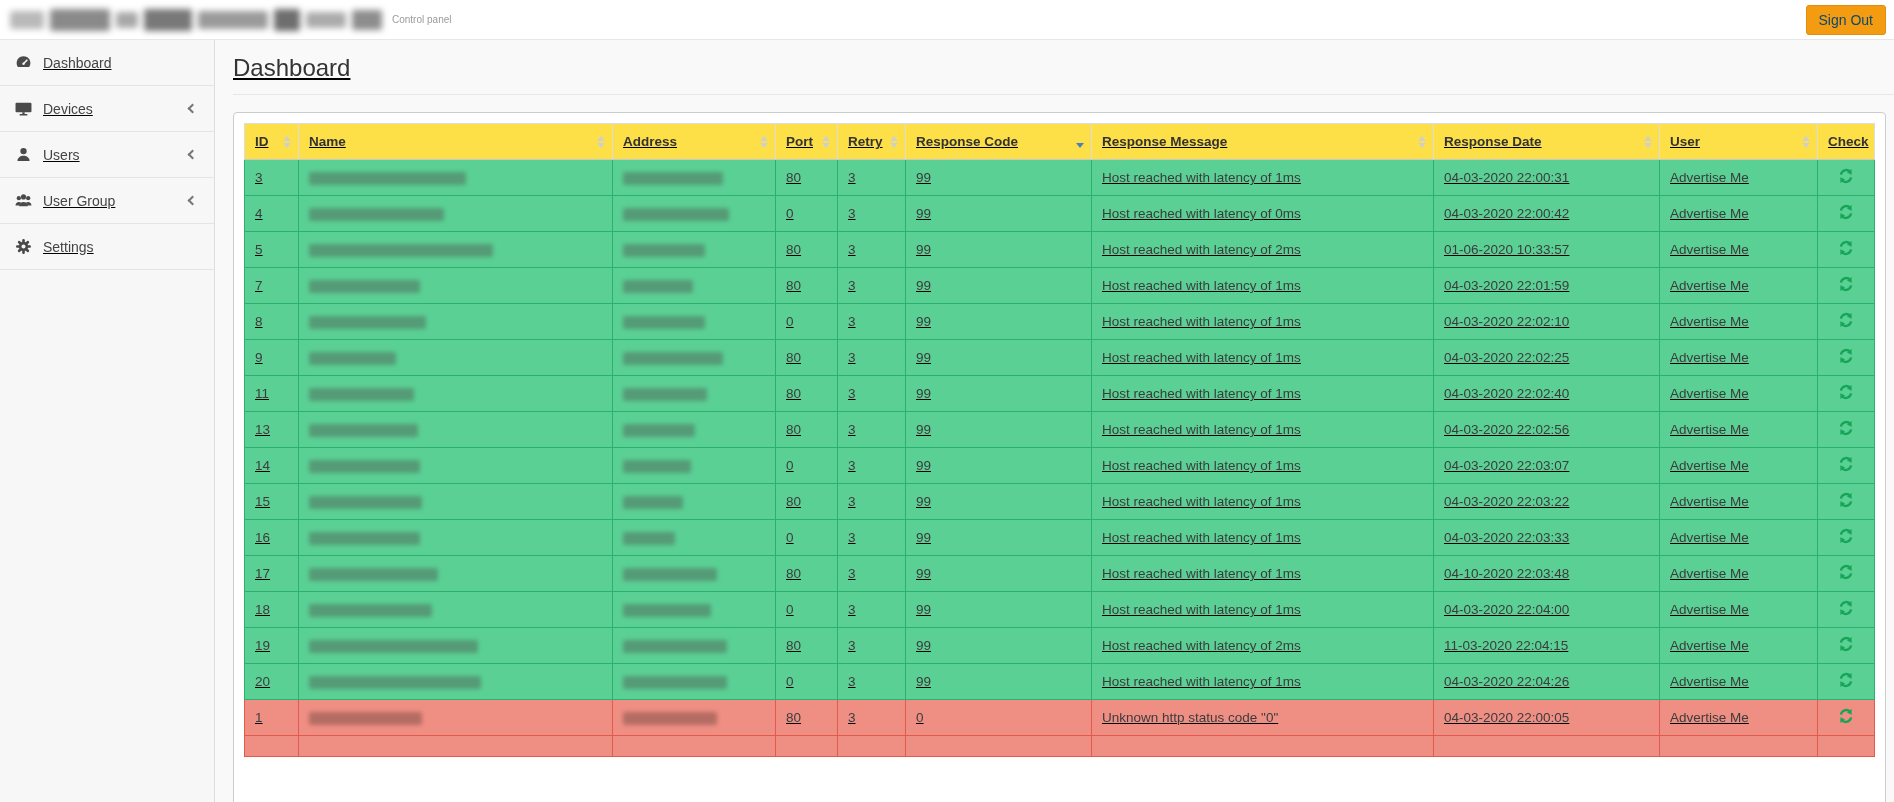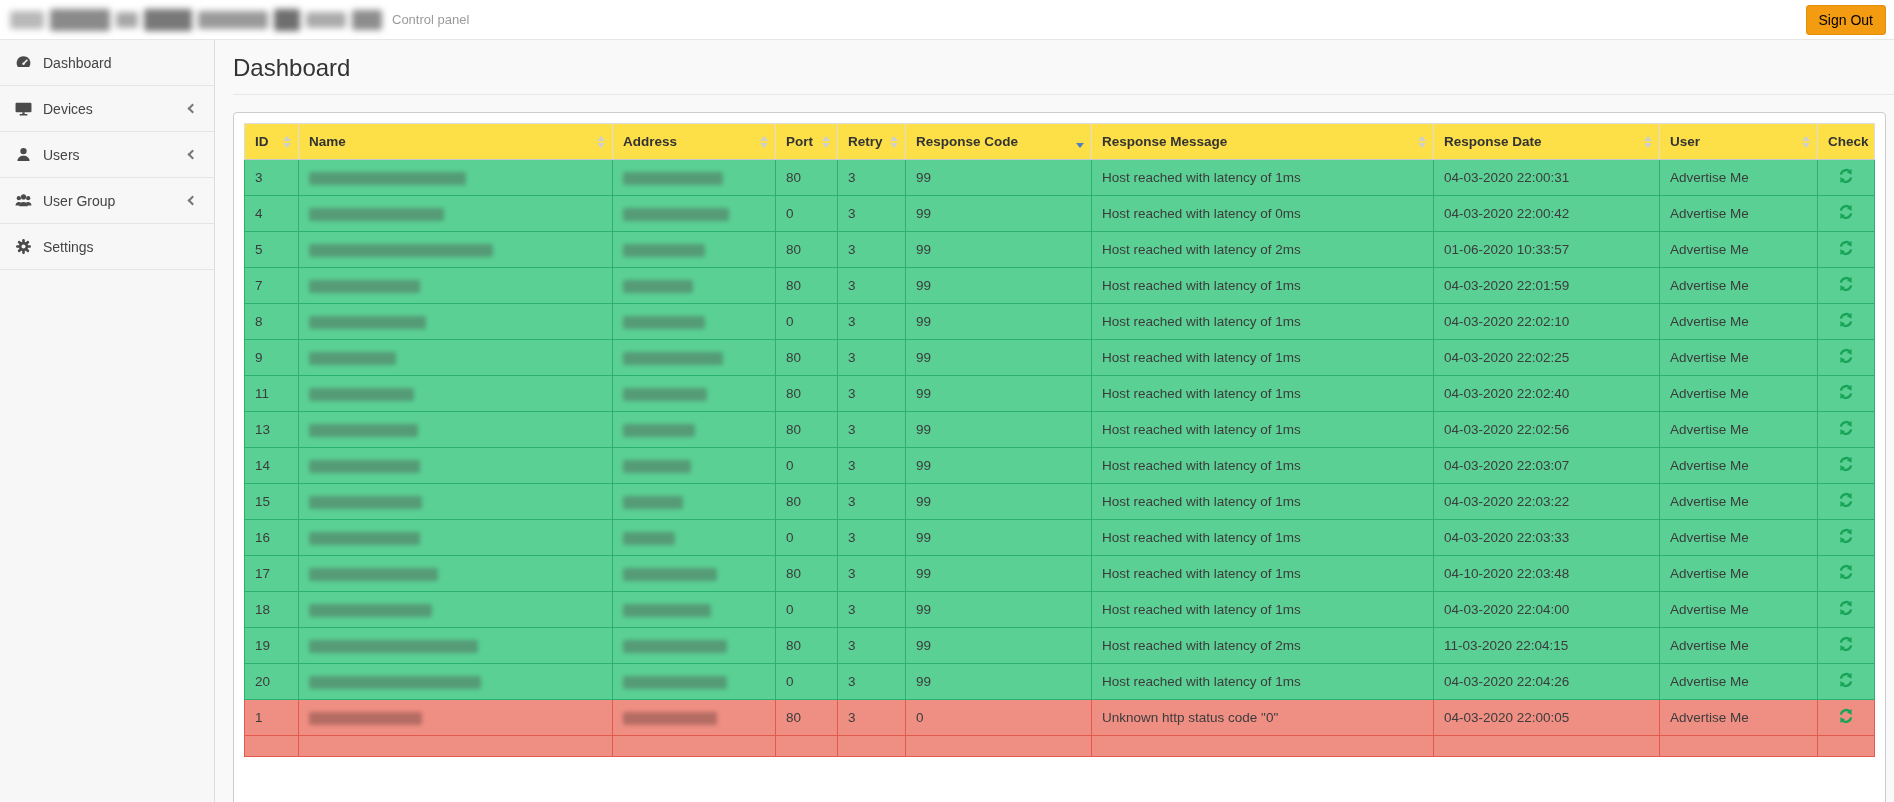--- a/index.html
+++ b/index.html
@@ -9,27 +9,27 @@
   
   .topbar { height:40px; background:#fff; border-bottom:1px solid #e7e7e7;
     display:flex; align-items:center; padding:0 8px 0 10px; position:relative; z-index:5;}
   .brand-blur { display:flex; align-items:center; gap:6px; width:372px; height:28px;
     overflow:hidden; filter:blur(3px); }
   .brand-blur span { display:inline-block; border-radius:2px; }
   .b1{width:34px;height:18px;background:#b9b9b9;} .b2{width:60px;height:22px;background:#8a8a8a;}
   .b3{width:22px;height:16px;background:#a8a8a8;} .b4{width:48px;height:22px;background:#787878;}
   .b5{width:70px;height:18px;background:#9a9a9a;} .b6{width:26px;height:22px;background:#6e6e6e;}
   .b7{width:40px;height:16px;background:#ababab;} .b8{width:30px;height:20px;background:#8d8d8d;}
-  .cp-label { color:#9b9b9b; font-size:13px; margin-left:10px; }
-  .signout { margin-left:auto; background:var(--accent,#f39c12); color:#000000; border:1px solid #e08e0b;
+  .cp-label { color:#9b9b9b; font-size:10px; margin-left:10px; }
+  .signout { margin-left:auto; background:var(--accent,#f39c12); color:#0c4a6e; border:1px solid #e08e0b;
     border-radius:3px; font-size:14px; padding:6px 12px; cursor:pointer;
     font-family:"Liberation Sans", sans-serif; }
 
   
-  .app { display:flex; height:762px; }
+  .app { display:flex; height:762px;text-decoration:underline; }
   .sidebar { width:215px; background:#f7f7f7; border-right:1px solid #ddd; flex:none; }
   .side-item { height:46px; display:flex; align-items:center; gap:11px;
     padding:0 18px 0 15px; border-bottom:1px solid #e4e4e4; color:#444;
     font-size:14px; cursor:pointer; }
   .side-item .sicon { width:17px; height:17px; flex:none; color:#4a4a4a; }
   .chev { margin-left:auto; width:7px; height:7px; border-left:2px solid #777;
     border-bottom:2px solid #777; transform:rotate(45deg); }
 
   .main { flex:1; background:#f9f9f9; }
   .page-title { font-size:24px; font-weight:400; color:#333; margin:14px 0 12px 18px; }

